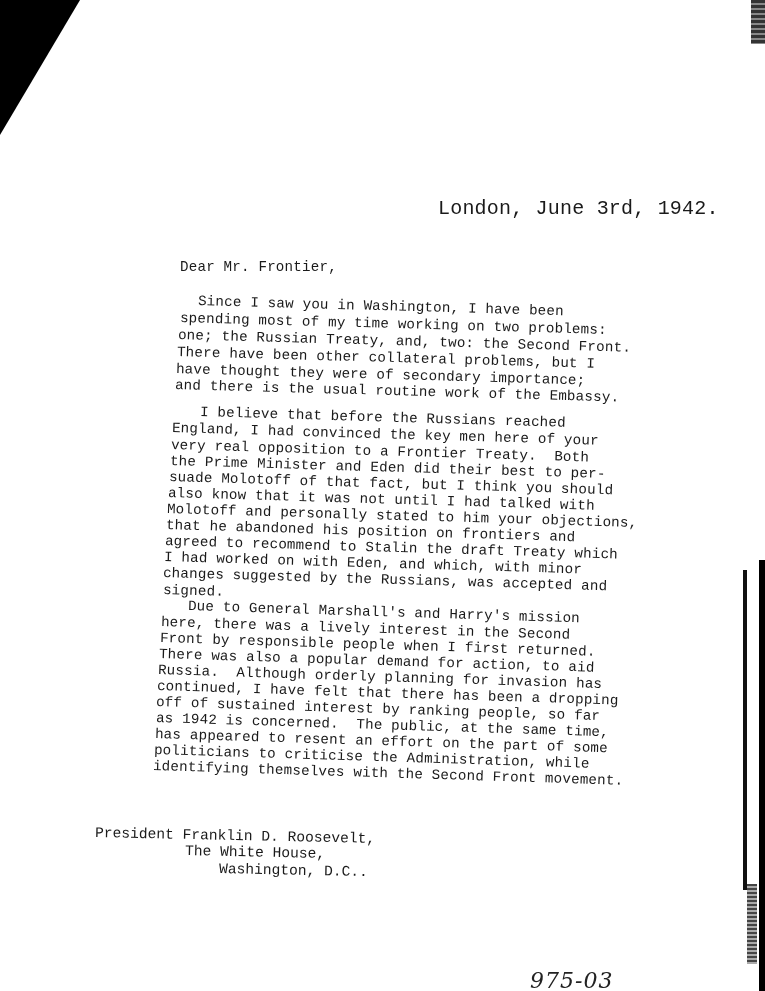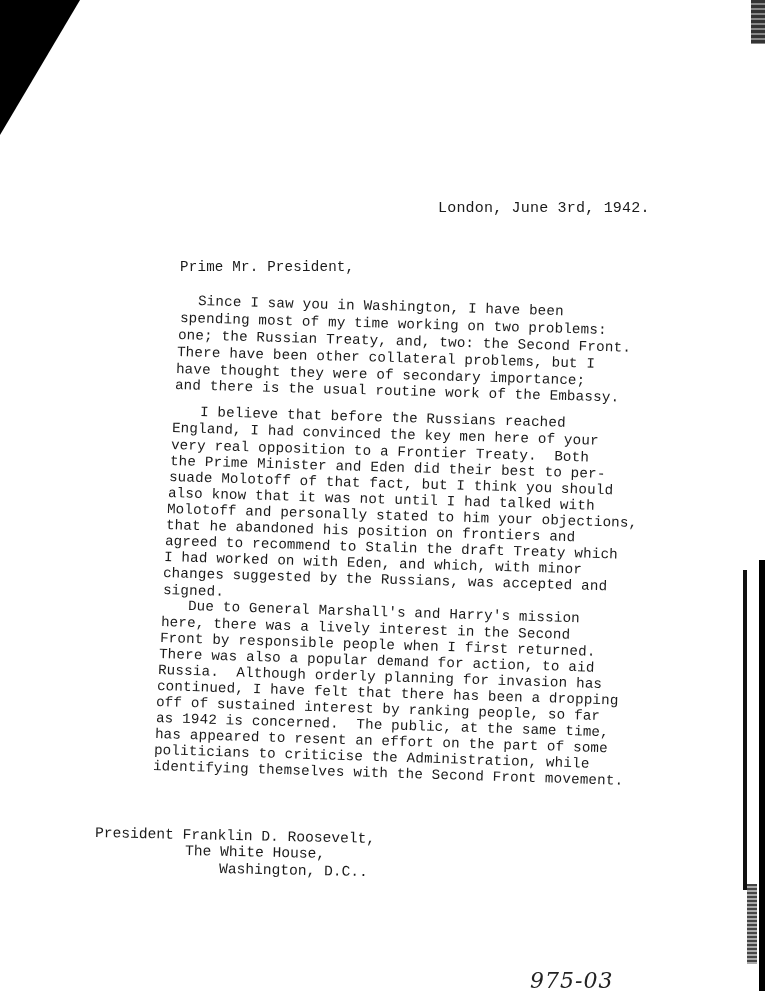--- a/index.html
+++ b/index.html
@@ -13,39 +13,39 @@
       border-top: 135px solid #000; border-right: 80px solid transparent;
     }
     .edge-top { position: absolute; right: 0; top: 0; width: 14px; height: 44px;
       background: repeating-linear-gradient(180deg, #333 0 3px, #888 3px 5px); }
     .edge-line { position: absolute; right: 18px; top: 570px; width: 4px; height: 320px;
       background: #111; transform: skewY(0deg); }
     .edge-right { position: absolute; right: 0; top: 560px; width: 6px; height: 431px; background: #000; }
     .edge-bottom { position: absolute; right: 8px; top: 884px; width: 10px; height: 80px;
       background: repeating-linear-gradient(180deg, #444 0 2px, #aaa 2px 4px); }
     .text { position: absolute; white-space: pre; font-size: 14.2px; letter-spacing: 0.2px; line-height: 17px; }
-    .dateline { left: 438px; top: 200px; font-size: 15px; }
+    .dateline { left: 438px; top: 200px; font-size: 20px; }
     .salutation { left: 180px; top: 259px; }
     .address { position: absolute; font-size: 14.6px; white-space: pre; }
     .handwritten {
       position: absolute; left: 530px; top: 968px; font-family: "DejaVu Serif", serif;
       font-style: italic; font-size: 22px; color: #222; letter-spacing: 1px;
     }
   </style>
 </head>
 <body>
 
 <div class="corner"></div>
 <div class="edge-top"></div>
 <div class="edge-line"></div>
 <div class="edge-right"></div>
 <div class="edge-bottom"></div>
 
 <div class="text dateline">London, June 3rd, 1942.</div>
-<div class="text salutation">Prime Mr. President,</div>
+<div class="text salutation">Dear Mr. Frontier,</div>
 
 <div>
 
   <div>
     <div class="text" style="left:198px;top:293px;transform:rotate(1.6deg);transform-origin:left;">Since I saw you in Washington, I have been</div>
     <div class="text" style="left:180px;top:310px;transform:rotate(1.6deg);transform-origin:left;">spending most of my time working on two problems:</div>
     <div class="text" style="left:178px;top:327px;transform:rotate(1.6deg);transform-origin:left;">one; the Russian Treaty, and, two: the Second Front.</div>
     <div class="text" style="left:177px;top:344px;transform:rotate(1.6deg);transform-origin:left;">There have been other collateral problems, but I</div>
     <div class="text" style="left:176px;top:361px;transform:rotate(1.6deg);transform-origin:left;">have thought they were of secondary importance;</div>
     <div class="text" style="left:175px;top:377px;transform:rotate(1.6deg);transform-origin:left;">and there is the usual routine work of the Embassy.</div>

